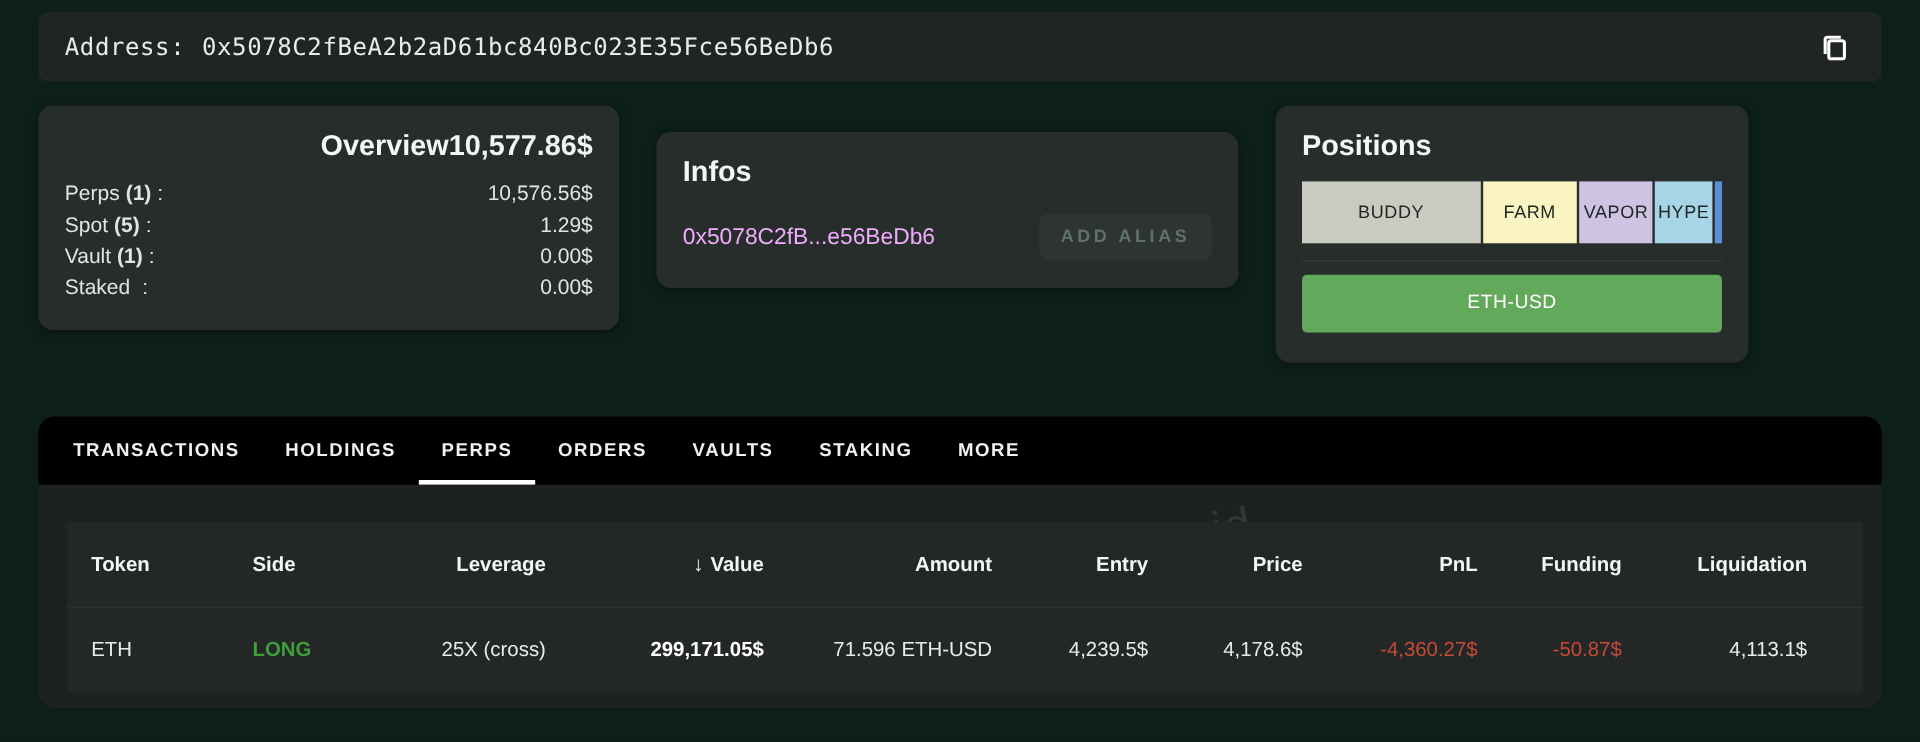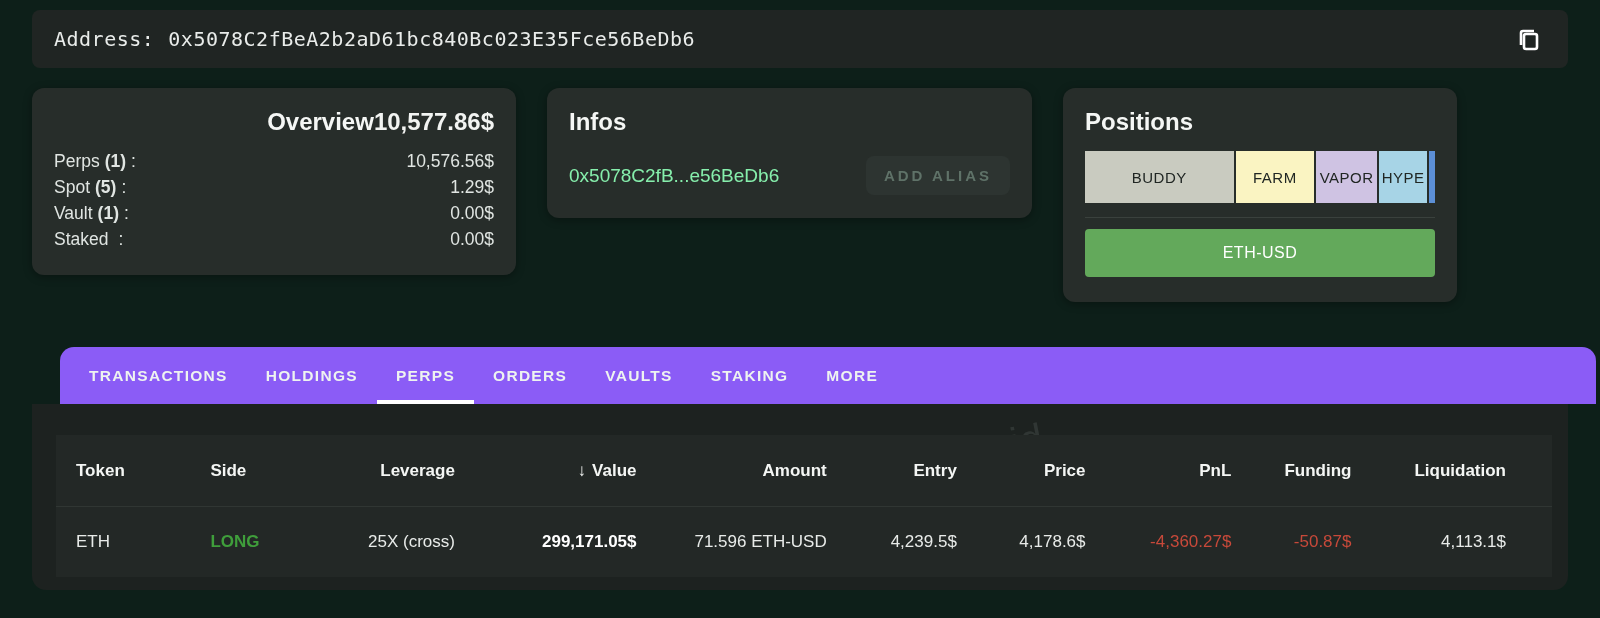--- a/index.html
+++ b/index.html
@@ -35,23 +35,23 @@
   .card-title { font-size:24px; font-weight:700; color:#f5f7f5; }
 
   .card-overview { width:484px; height:187px; }
   .overview-head { display:flex; justify-content:flex-end; align-items:baseline; margin-bottom:12px; }
   .overview-total { font-size:24px; font-weight:700; }
   .ov-row { display:flex; justify-content:space-between; font-size:17.5px; color:#e0e5e2; line-height:26px; }
   .ov-count { font-weight:700; margin:0 5px 0 5px; }
   .ov-colon { }
   .ov-val { text-align:right; }
 
-  .card-infos { width:485px; height:130px; }
+  .card-infos { width:485px; height:130px;margin-top:22px; }
   .infos-row { display:flex; justify-content:space-between; align-items:center; margin-top:20px; }
-  .infos-address { font-size:19px; color:#86efac; }
+  .infos-address { font-size:19px; color:#f0abfc; }
   .add-alias-btn {
     background:#2d3431; color:#5f7268; border:none; border-radius:8px;
     font-family:"Liberation Sans", sans-serif;
     font-size:15px; font-weight:600; letter-spacing:3px;
     padding:11px 18px; cursor:pointer;
   }
 
   .card-positions { width:394px; height:214px; }
   .segments { display:flex; margin-top:15px; height:52px; border-radius:0; overflow:hidden; gap:2px; }
   .segment {
@@ -67,22 +67,22 @@
   .position-btn {
     margin-top:11px; width:100%; height:48px; border:none; border-radius:4px;
     background:#63a95b; color:#ffffff; font-family:"Liberation Sans", sans-serif;
     font-size:16px; letter-spacing:0.5px; cursor:pointer;
     display:flex; align-items:center; justify-content:center;
   }
 
   
   .tabbar {
     position:absolute; left:32px; top:347px; width:1536px; height:57px;
-    background:#8b5cf6; border-radius:14px 14px 0 0;
-    display:flex; align-items:stretch; padding:0 10px;margin-left:28px;
+    background:#000000; border-radius:14px 14px 0 0;
+    display:flex; align-items:stretch; padding:0 10px;
   }
   .tab {
     display:flex; align-items:center; padding:0 19px;
     font-size:15.5px; font-weight:700; letter-spacing:1.3px;
     color:#eef3f0; cursor:pointer; position:relative;
   }
   .tab.active::after {
     content:""; position:absolute; left:0; right:0; bottom:0; height:4px; background:#ffffff;
   }
 

